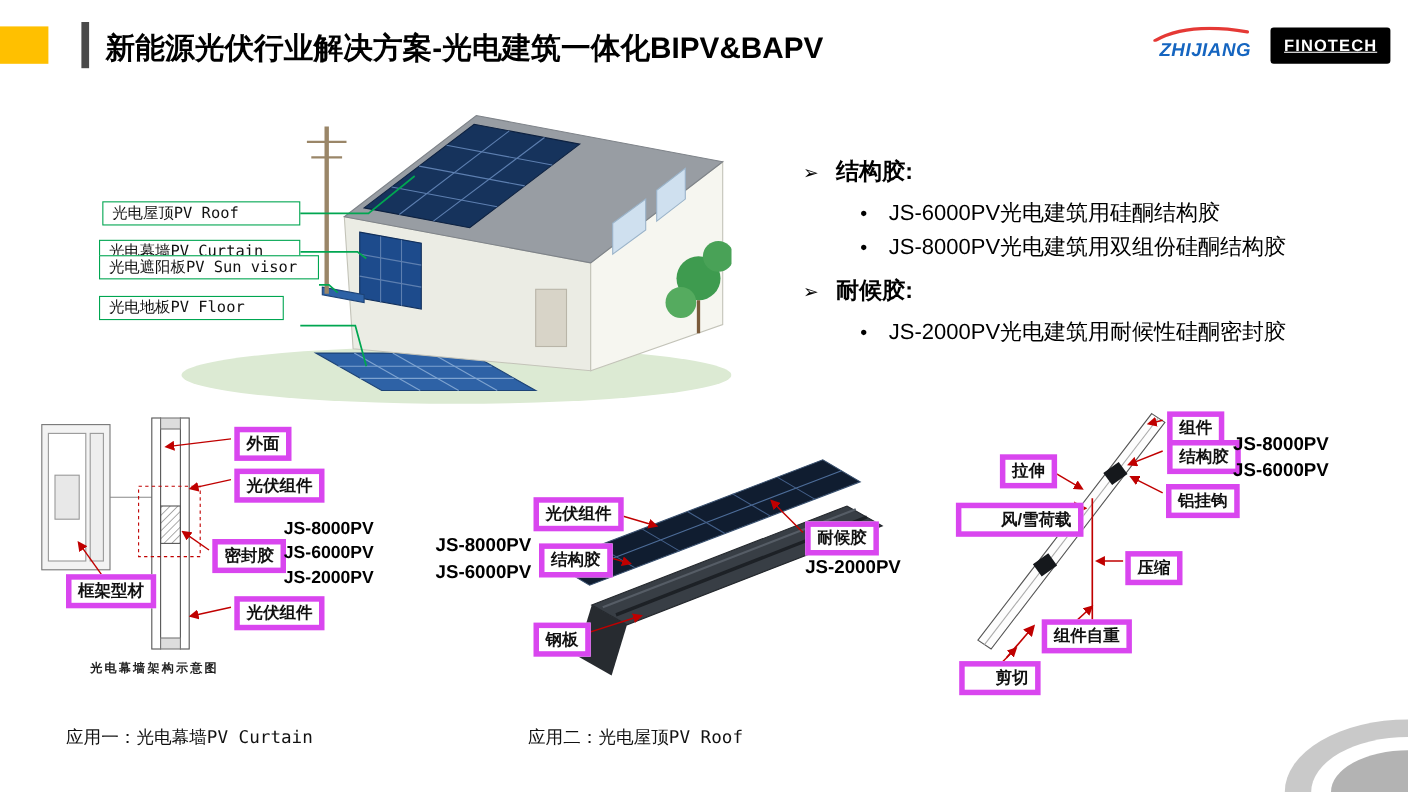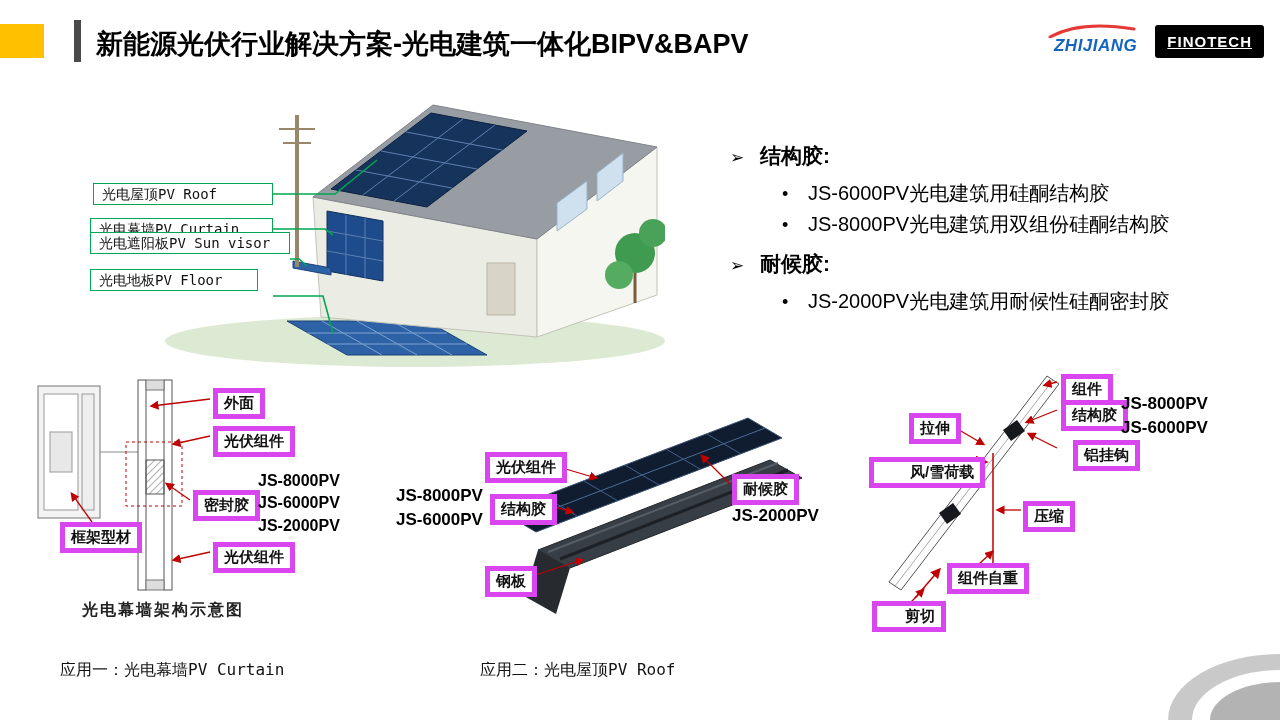--- a/index.html
+++ b/index.html
@@ -29,21 +29,21 @@
   .b-head .arrow { width:30px; font-size:17px; font-weight:normal; }
   .b-item { display:flex; align-items:baseline; font-size:20px; margin:4px 0 4px 52px; }
   .b-item .dot { width:26px; font-size:18px; }
 
   
   .diag { position:absolute; }
   .diag svg { position:absolute; left:0; top:0; }
   .dlabel { position:absolute; border:5px solid #d946ef; background:#fff; font-size:15px; font-weight:bold;
             padding:1px 6px; color:#111; white-space:nowrap; }
   .dprod { position:absolute; font-weight:bold; font-size:16px; color:#000; line-height:1.4; white-space:nowrap; }
-  .dcaption { position:absolute; font-size:16px; font-weight:bold; color:#222; letter-spacing:2px; }
+  .dcaption { position:absolute; font-size:11px; font-weight:bold; color:#222; letter-spacing:2px; }
 
   .curtain-diag { left:30px;  top:372px; width:330px; height:270px; }
   .roof-diag    { left:390px; top:400px; width:445px; height:240px; }
   .support-diag { left:865px; top:358px; width:400px; height:290px; }
 
   
   .caption { position:absolute; top:660px; font-family:"DejaVu Sans Mono", monospace; font-size:16px; color:#111; white-space:nowrap; }
   .cap1 { left:60px; } .cap2 { left:480px; } .cap3 { left:855px; }
 
   
@@ -256,21 +256,21 @@
       <line x1="192" y1="24" x2="180" y2="27" stroke="#C00000" stroke-width="1.3" marker-end="url(#arr-s)"></line>
       <line x1="192" y1="52" x2="162" y2="64" stroke="#C00000" stroke-width="1.3" marker-end="url(#arr-s)"></line>
       <line x1="192" y1="90" x2="164" y2="76" stroke="#C00000" stroke-width="1.3" marker-end="url(#arr-s)"></line>
       <line x1="84" y1="66" x2="118" y2="86" stroke="#C00000" stroke-width="1.3" marker-end="url(#arr-s)"></line>
       <line x1="156" y1="152" x2="133" y2="152" stroke="#C00000" stroke-width="1.3" marker-end="url(#arr-s)"></line>
       <line x1="114" y1="206" x2="127" y2="194" stroke="#C00000" stroke-width="1.3" marker-end="url(#arr-s)"></line>
       <line x1="44" y1="246" x2="58" y2="232" stroke="#C00000" stroke-width="1.3" marker-end="url(#arr-s)"></line>
     </svg>
     <div class="dlabel" style="left:196px; top:16px;">组件</div>
     <div class="dlabel" style="left:196px; top:42px;">结构胶</div>
-    <div class="dlabel" style="left:208px; top:82px;">铝挂钩</div>
+    <div class="dlabel" style="left:195px; top:82px;">铝挂钩</div>
     <div class="dlabel" style="left:44px;  top:55px;">拉伸</div>
     <div class="dlabel" style="left:4px;   top:99px;padding-left:36px;">风/雪荷载</div>
     <div class="dlabel" style="left:158px; top:143px;">压缩</div>
     <div class="dlabel" style="left:82px;  top:205px;">组件自重</div>
     <div class="dlabel" style="left:7px;  top:243px;padding-left:28px;">剪切</div>
     <div class="dprod" style="left:256px; top:34px; font-size:17px;">
       <div>JS-8000PV</div>
       <div>JS-6000PV</div>
     </div>
   </div>

